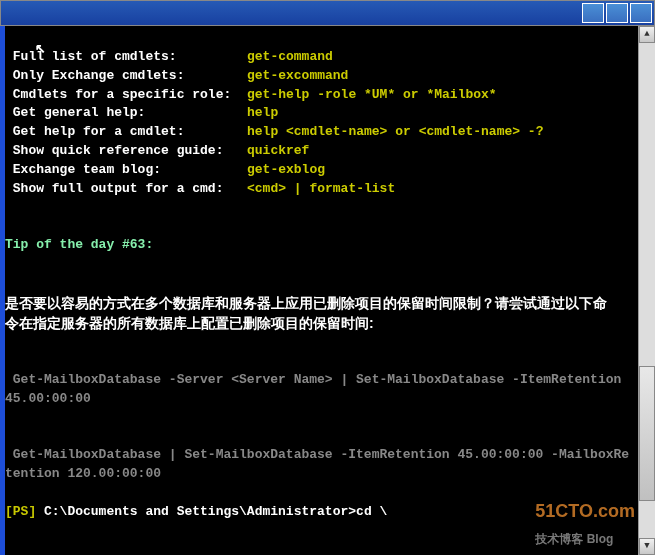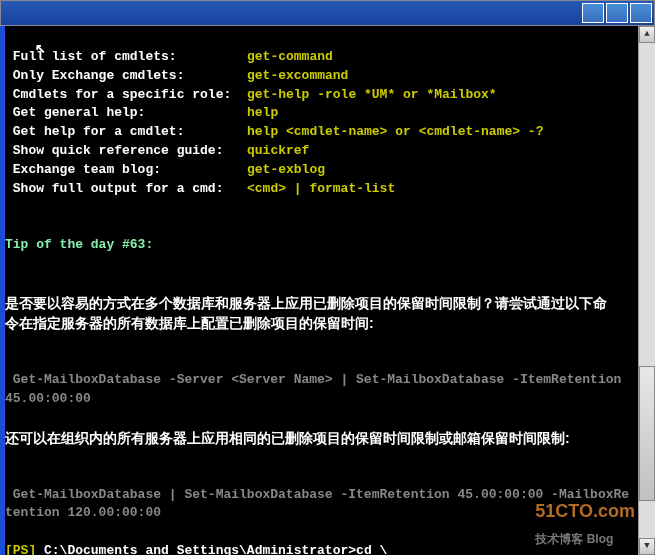--- a/index.html
+++ b/index.html
@@ -43,21 +43,20 @@
 <div class="cursor">↖</div>
 
 <div class="terminal">
 <div id="helpblock"><div class="help"><span class="lbl"> Full list of cmdlets:</span><span class="yellow">get-command</span></div><div class="help"><span class="lbl"> Only Exchange cmdlets:</span><span class="yellow">get-excommand</span></div><div class="help"><span class="lbl"> Cmdlets for a specific role:</span><span class="yellow">get-help -role *UM* or *Mailbox*</span></div><div class="help"><span class="lbl"> Get general help:</span><span class="yellow">help</span></div><div class="help"><span class="lbl"> Get help for a cmdlet:</span><span class="yellow">help &lt;cmdlet-name&gt; or &lt;cmdlet-name&gt; -?</span></div><div class="help"><span class="lbl"> Show quick reference guide:</span><span class="yellow">quickref</span></div><div class="help"><span class="lbl"> Exchange team blog:</span><span class="yellow">get-exblog</span></div><div class="help"><span class="lbl"> Show full output for a cmd:</span><span class="yellow">&lt;cmd&gt; | format-list</span></div></div>
 <br><span class="green">Tip of the day #63:</span>
 <br>
 <div class="para">是否要以容易的方式在多个数据库和服务器上应用已删除项目的保留时间限制？请尝试通过以下命令在指定服务器的所有数据库上配置已删除项目的保留时间:</div>
 <br><span class="cyan"> Get-MailboxDatabase -Server &lt;Server Name&gt; | Set-MailboxDatabase -ItemRetention
 45.00:00:00</span>
 
-<div class="para">还可以在组织内的所有服务器上应用相同的已删除项目的保留时间限制或邮箱保留时间限制:</div>
 <br><span class="cyan"> Get-MailboxDatabase | Set-MailboxDatabase -ItemRetention 45.00:00:00 -MailboxRe
 tention 120.00:00:00</span>
 
 <span class="pt-yellow">[PS] </span><span>C:\Documents and Settings\Administrator&gt;</span><span>cd \</span>
 
 
 
 
 </div>
 

